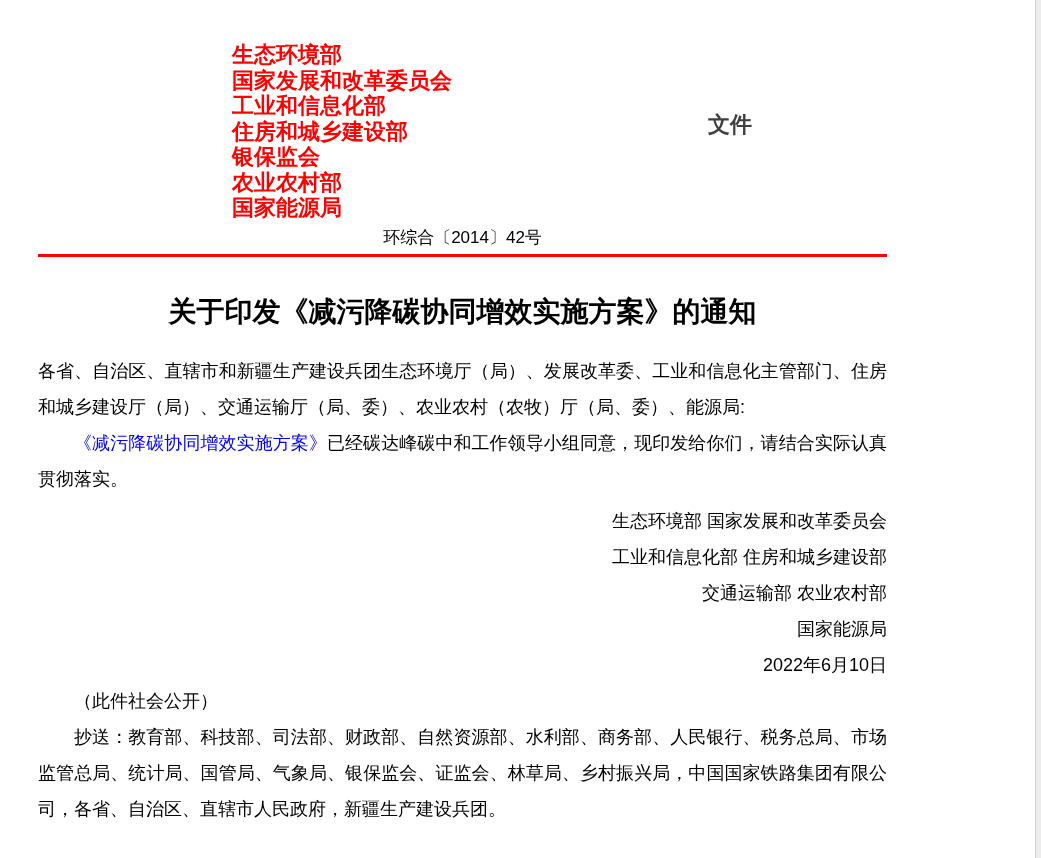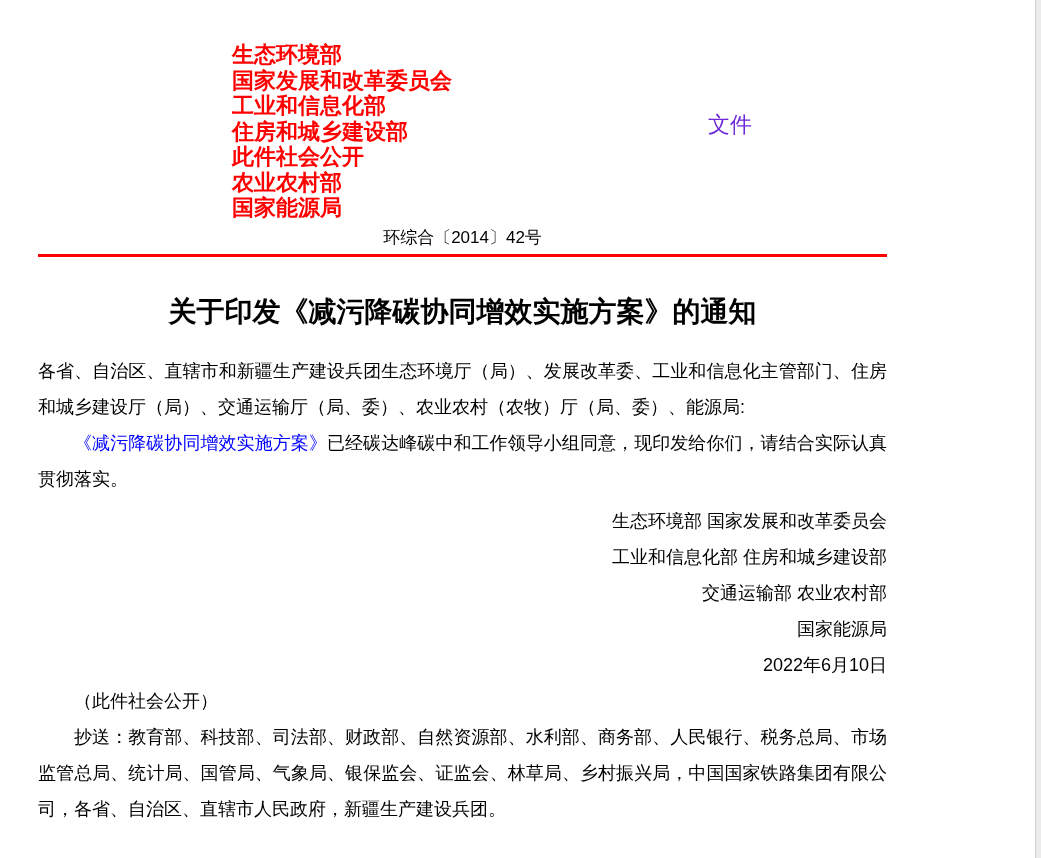--- a/index.html
+++ b/index.html
@@ -26,22 +26,22 @@
     color: #ff0000;
     font-weight: bold;
     font-size: 22px;
     line-height: 25.5px;
     white-space: nowrap;
   }
   .file-label {
     position: absolute;
     left: 708px;
     top: 112px;
-    color: #6d28d9;
-    font-weight: normal;
+    color: #404040;
+    font-weight: bold;
     font-size: 22px;
     line-height: 25px;
   }
   
   .doc-number {
     text-align: center;
     font-size: 17px;
     line-height: 24px;
     margin-top: 5px;
   }
@@ -98,21 +98,21 @@
 <body>
 
 <div class="page">
 
   <div class="header">
     <div class="agency-list">
       <div class="agency-line">生态环境部</div>
       <div class="agency-line">国家发展和改革委员会</div>
       <div class="agency-line">工业和信息化部</div>
       <div class="agency-line">住房和城乡建设部</div>
-      <div class="agency-line">此件社会公开</div>
+      <div class="agency-line">银保监会</div>
       <div class="agency-line">农业农村部</div>
       <div class="agency-line">国家能源局</div>
     </div>
     <div class="file-label">文件</div>
   </div>
 
   <div class="doc-number">环综合〔2014〕42号</div>
 
   <div class="red-line"></div>
 

